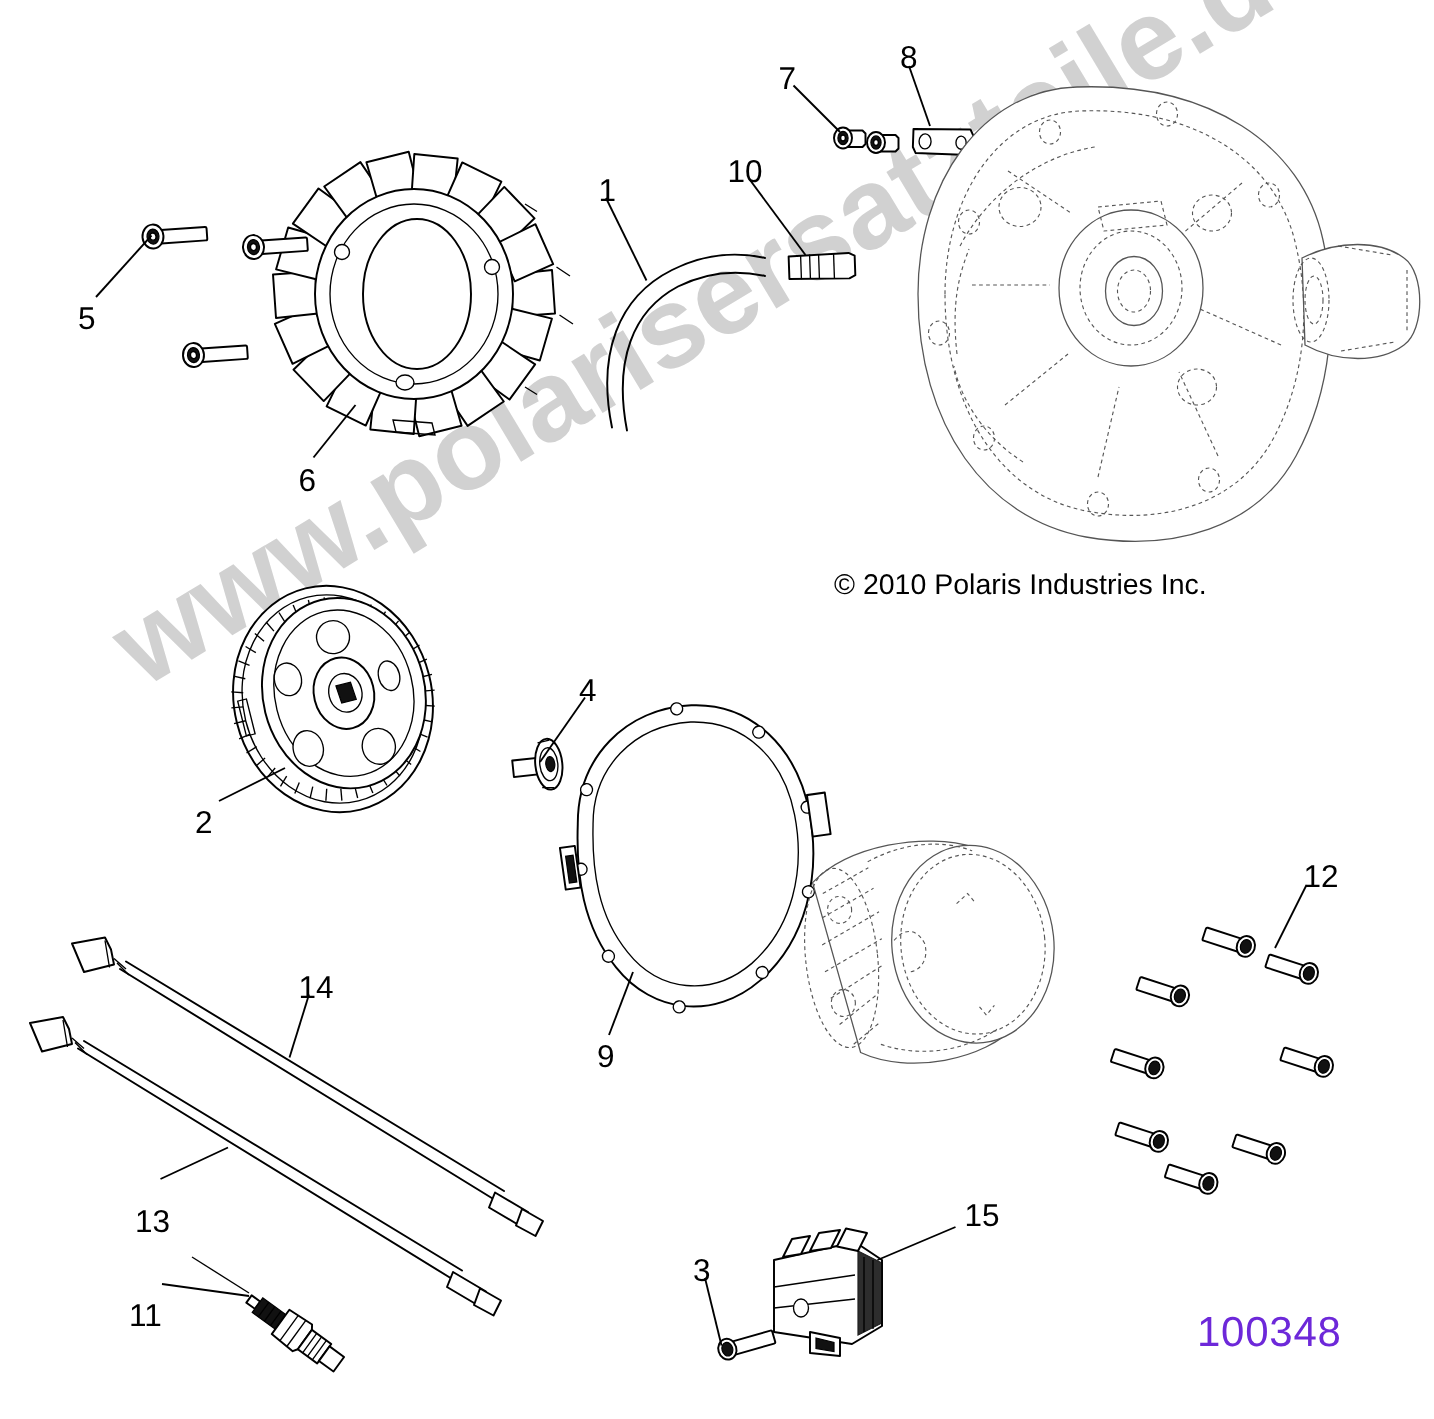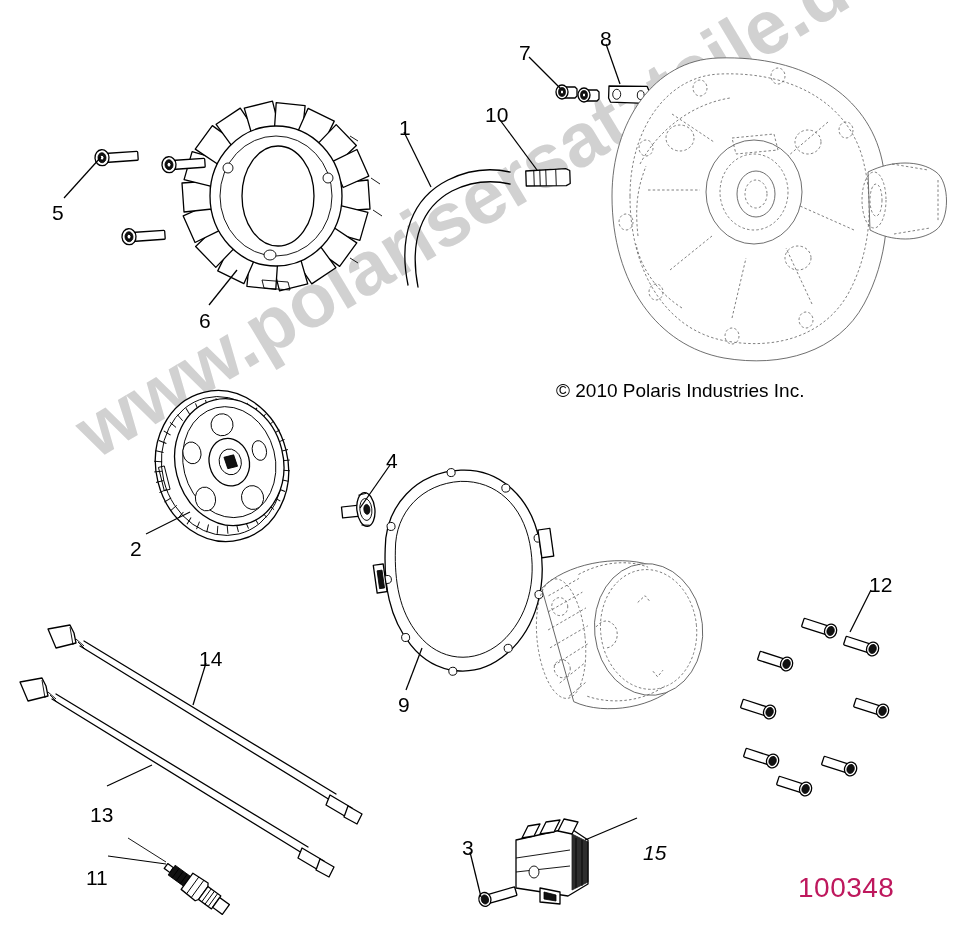--- a/index.html
+++ b/index.html
@@ -41,21 +41,21 @@
     font-size: 19px;
     color: #000000;
     white-space: nowrap;
   }
   #part-number-label {
     position: absolute;
     left: 798px;
     top: 872px;
     font-family: "Liberation Sans", sans-serif;
     font-size: 28px;
-    color: #be185d;
+    color: #6d28d9;
     letter-spacing: 0.5px;
     white-space: nowrap;
   }
   #watermark {
     position: absolute;
     left: 60px;
     top: 400px;
     width: 880px;
     font-family: "Liberation Sans", sans-serif;
     font-weight: bold;
@@ -608,18 +608,18 @@
   <div class="callout-label" style="left:52px;  top:202px;">5</div>
   <div class="callout-label" style="left:199px; top:310px;">6</div>
   <div class="callout-label" style="left:519px; top:42px;">7</div>
   <div class="callout-label" style="left:600px; top:28px;">8</div>
   <div class="callout-label" style="left:398px; top:694px;">9</div>
   <div class="callout-label" style="left:485px; top:104px;">10</div>
   <div class="callout-label" style="left:86px;  top:846px;margin-top:21px;">11</div>
   <div class="callout-label" style="left:869px; top:574px;">12</div>
   <div class="callout-label" style="left:90px;  top:804px;">13</div>
   <div class="callout-label" style="left:199px; top:648px;">14</div>
-  <div class="callout-label" style="left:643px; top:842px;font-style:italic;">15</div>
+  <div class="callout-label" style="left:643px; top:800px;">15</div>
 
   <div id="copyright-notice">© 2010 Polaris Industries Inc.</div>
   <div id="part-number-label">100348</div>
 
 </div>
 
 </body></html>

